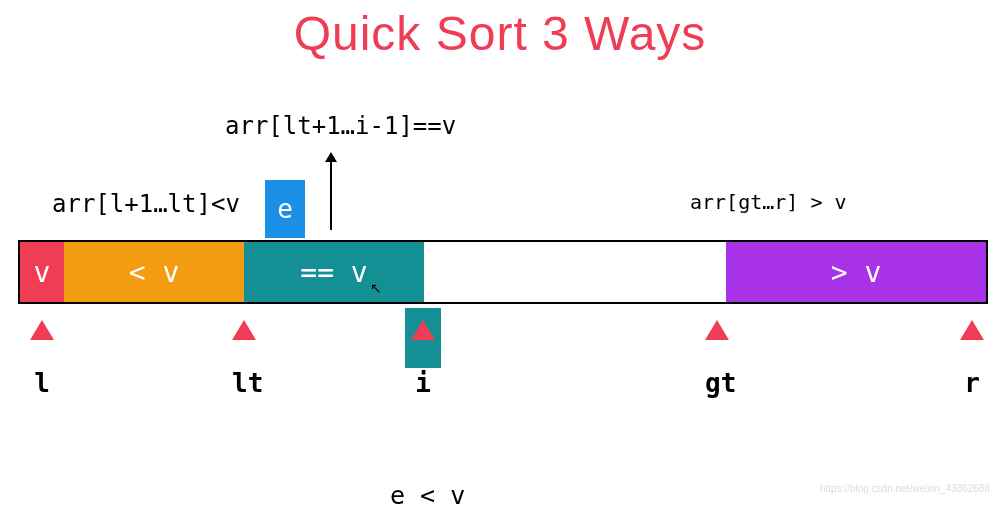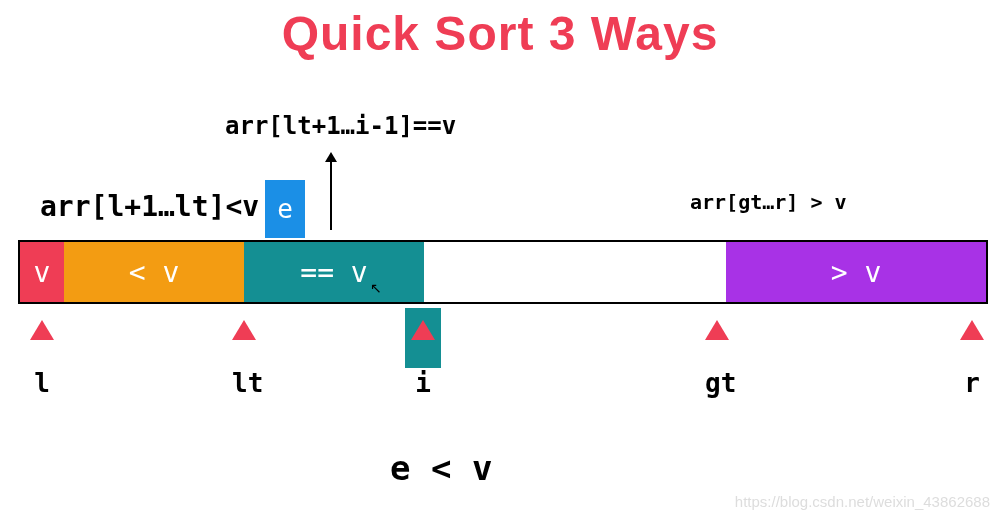--- a/index.html
+++ b/index.html
@@ -7,27 +7,27 @@
     width: 1000px;
     height: 512px;
     background: #ffffff;
     font-family: "Helvetica Neue", Arial, sans-serif;
     position: relative;
     overflow: hidden;
   }
   .title {
     text-align: center;
     font-size: 48px;
-    font-weight: 700;
+    font-weight: 400;
     padding-top: 6px;
     letter-spacing: 1px;
   }
   .mono {
     font-family: "Menlo", "Consolas", monospace;
-    font-weight: bold;
+    font-weight: normal;
   }
   .abs { position: absolute; }
   .bar {
     position: absolute;
     top: 240px;
     left: 18px;
     width: 970px;
     height: 64px;
     border: 2px solid #000;
     display: flex;
@@ -85,34 +85,34 @@
     position: absolute;
     top: -8px; left: -5px;
     width: 0; height: 0;
     border-left: 6px solid transparent;
     border-right: 6px solid transparent;
     border-bottom: 10px solid #000;
   }
   .watermark {
     position: absolute;
     right: 10px;
-    bottom: 2px;
-    font-size: 15px;
+    bottom: 18px;
+    font-size: 10px;
     color: #ddd;
     font-family: Arial, sans-serif;
   }
 </style>
 </head>
 <body>
 
 <h1 class="title" style="color:#ef3d55">Quick Sort 3 Ways</h1>
 
 <div class="abs mono" style="left:225px; top:112px; font-size:24px;">arr[lt+1…i-1]==v</div>
 
-<div class="abs mono" style="left:40px; top:190px; font-size:28px;">arr[l+1…lt]&lt;v</div>
+<div class="abs mono" style="left:52px; top:190px; font-size:24px;">arr[l+1…lt]&lt;v</div>
 
 <div class="abs mono" style="left:690px; top:190px; font-size:20px;">arr[gt…r] &gt; v</div>
 
 <div class="e-box" style="left:265px; top:180px; background:#1b8fe6;">
   <span>e</span>
 </div>
 
 <div class="arrow-up abs" style="left:330px; top:160px; height:70px;"></div>
 
 <div class="bar">
@@ -145,15 +145,15 @@
 <div class="ptr-wrap" style="left:705px;">
   <div class="ptr-tri" style="border-bottom-color:#ef3d55"></div>
   <div class="ptr-label">gt</div>
 </div>
 
 <div class="ptr-wrap" style="left:960px;">
   <div class="ptr-tri" style="border-bottom-color:#ef3d55"></div>
   <div class="ptr-label">r</div>
 </div>
 
-<div class="abs mono" style="left:390px; top:448px; font-size:34px;">e &lt; v</div>
+<div class="abs mono" style="left:390px; top:481px; font-size:25px;">e &lt; v</div>
 
 <div class="watermark">https://blog.csdn.net/weixin_43862688</div>
 
 </body></html>

